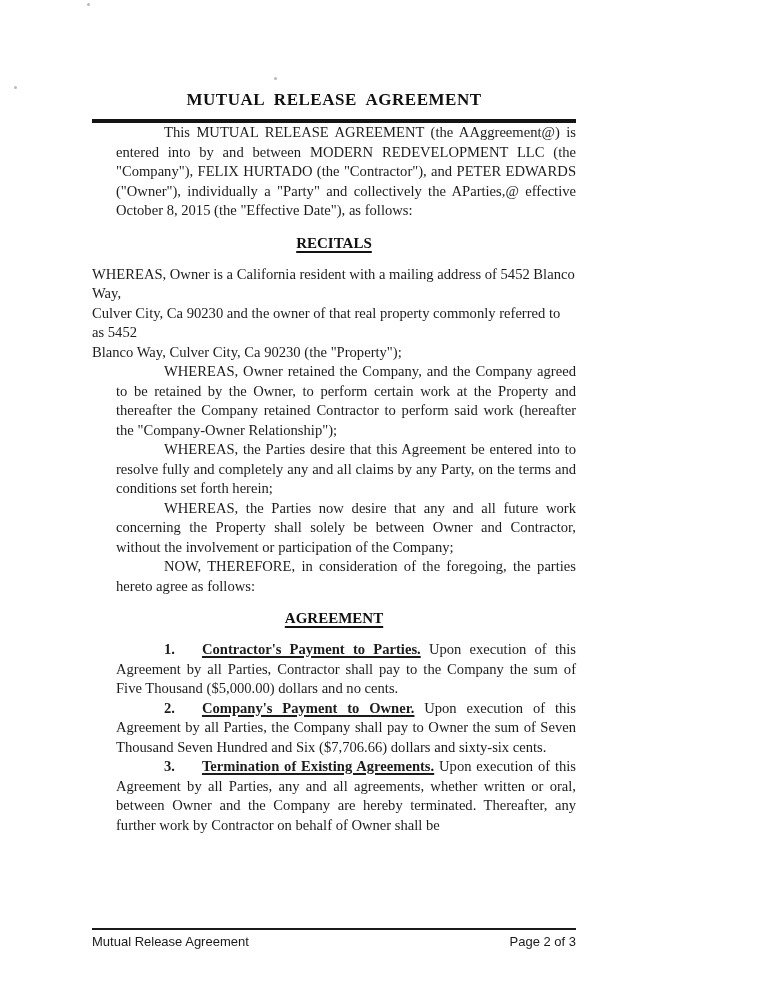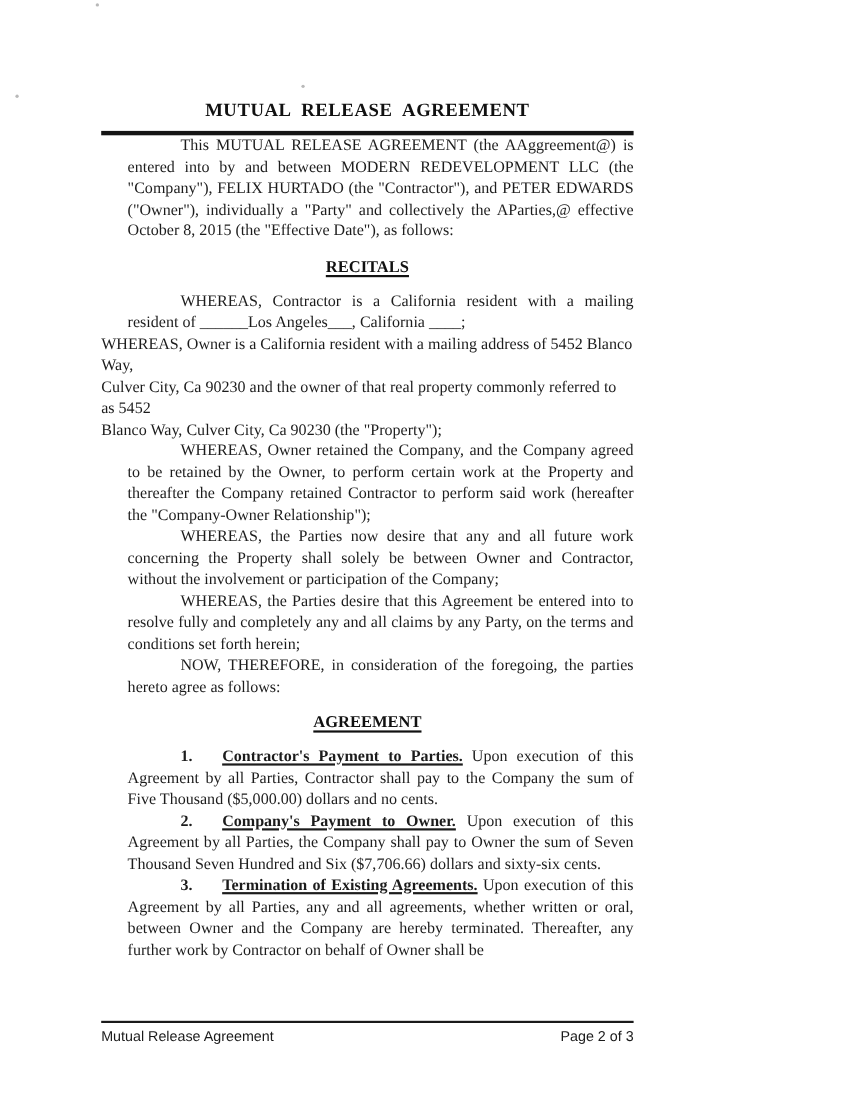--- a/index.html
+++ b/index.html
@@ -113,27 +113,26 @@
 
   <div class="content">
 
     <h1 class="doc-title">MUTUAL RELEASE AGREEMENT</h1>
     <div class="title-rule"></div>
 
     <p class="para indent mt16">This MUTUAL RELEASE AGREEMENT (the AAggreement@) is entered into by and between MODERN REDEVELOPMENT LLC (the "Company"), FELIX HURTADO (the "Contractor"), and PETER EDWARDS ("Owner"), individually a "Party" and collectively the AParties,@ effective October 8, 2015 (the "Effective Date"), as follows:</p>
 
     <h2 class="section-head mt15">RECITALS</h2>
 
-    <p class="para indent mt11">WHEREAS, Contractor is a California resident with a mailing resident of ______Los Angeles___, California ____;</p>
     <p class="para leftalign mt9">WHEREAS, Owner is a California resident with a mailing address of 5452 Blanco Way,
 Culver City, Ca 90230 and the owner of that real property commonly referred to as 5452
 Blanco Way, Culver City, Ca 90230 (the "Property");</p>
     <p class="para indent mt7">WHEREAS, Owner retained the Company, and the Company agreed to be retained by the Owner, to perform certain work at the Property and thereafter the Company retained Contractor to perform said work (hereafter the "Company-Owner Relationship");</p>
+    <p class="para indent mt7">WHEREAS, the Parties desire that this Agreement be entered into to resolve fully and completely any and all claims by any Party, on the terms and conditions set forth herein;</p>
     <p class="para indent mt6">WHEREAS, the Parties now desire that any and all future work concerning the Property shall solely be between Owner and Contractor, without the involvement or participation of the Company;</p>
-    <p class="para indent mt7">WHEREAS, the Parties desire that this Agreement be entered into to resolve fully and completely any and all claims by any Party, on the terms and conditions set forth herein;</p>
     <p class="para indent mt14">NOW, THEREFORE, in consideration of the foregoing, the parties hereto agree as follows:</p>
 
     <h2 class="section-head mt16">AGREEMENT</h2>
 
     <p class="para indent mt17"><span class="num">1.</span><span class="numgap"></span><span class="item-head">Contractor's Payment to Parties.</span> <span>Upon execution of this Agreement by all Parties, Contractor shall pay to the Company the sum of Five Thousand ($5,000.00) dollars and no cents.</span></p>
 
     <p class="para indent mt12"><span class="num">2.</span><span class="numgap"></span><span class="item-head">Company's Payment to Owner.</span> <span>Upon execution of this Agreement by all Parties, the Company shall pay to Owner the sum of Seven Thousand Seven Hundred and Six ($7,706.66) dollars and sixty-six cents.</span></p>
 
     <p class="para indent mt12"><span class="num">3.</span><span class="numgap"></span><span class="item-head">Termination of Existing Agreements.</span> <span>Upon execution of this Agreement by all Parties, any and all agreements, whether written or oral, between Owner and the Company are hereby terminated.  Thereafter, any further work by Contractor on behalf of Owner shall be</span></p>
 

